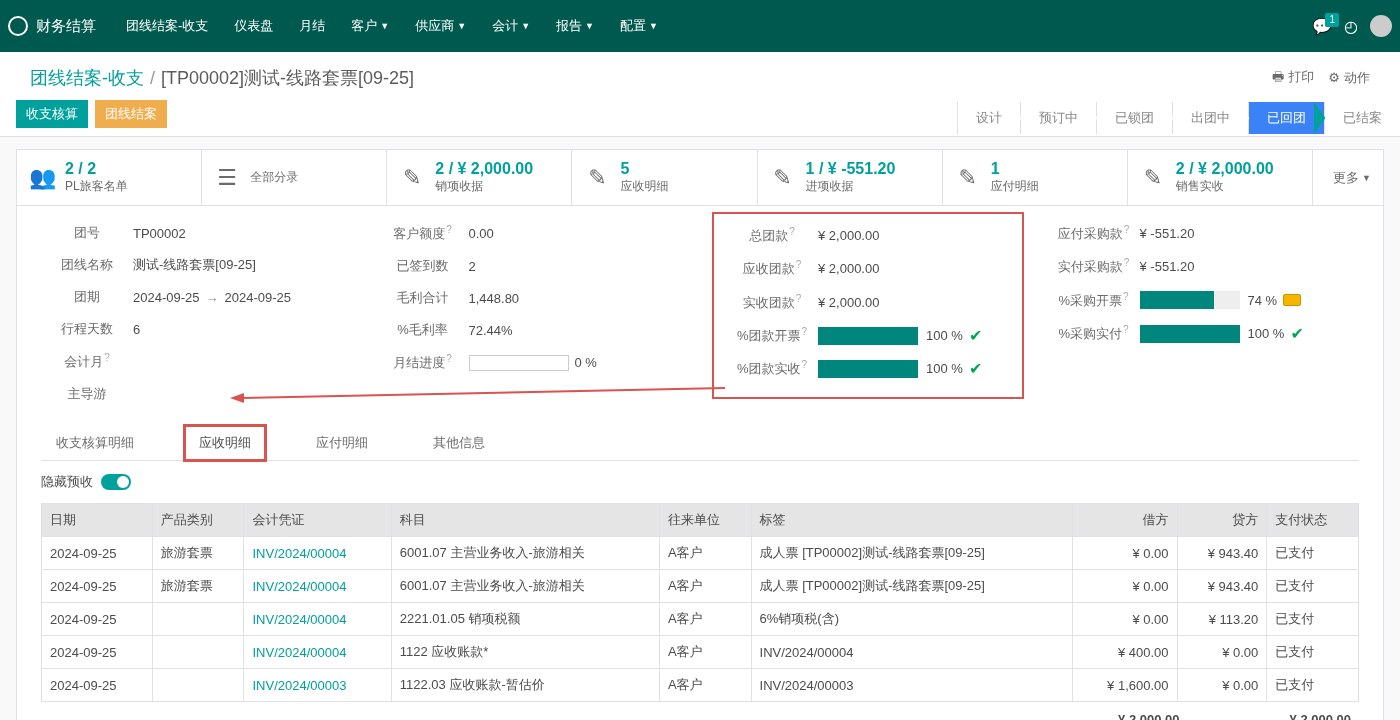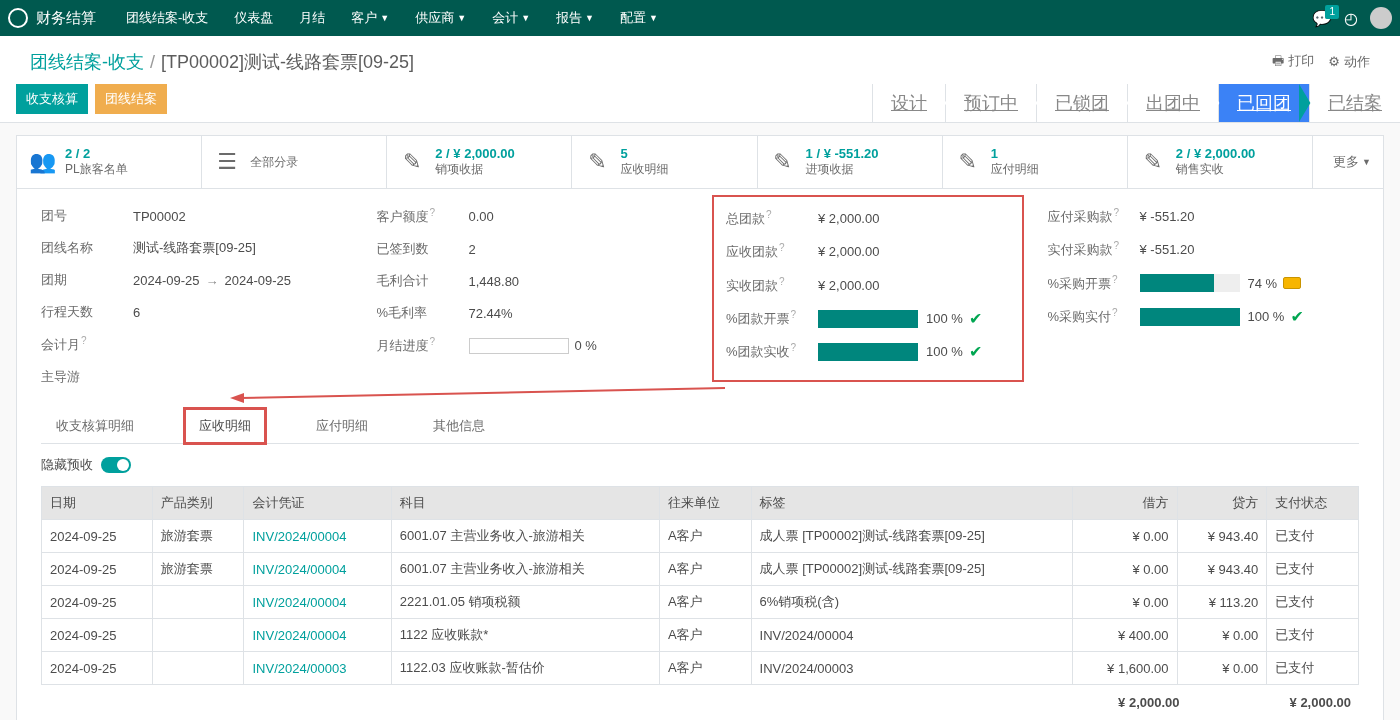--- a/index.html
+++ b/index.html
@@ -1,19 +1,19 @@
 <!DOCTYPE html>
 <html><head>
 <meta charset="utf-8">
 <style>
   * { box-sizing: border-box; margin: 0; padding: 0; }
   body { font-family: "Helvetica Neue", Arial, "Microsoft YaHei", sans-serif; font-size: 13px; color: #4c4c4c; background: #f9f9f9; }
   
   
-  .topnav { background: #00594f; color: #fff; height: 36px; display: flex; align-items: center; padding: 0 8px; }
+  .topnav { background: #00594f; color: #fff; height: 52px; display: flex; align-items: center; padding: 0 8px; }
   .topnav .brand-icon { width: 20px; height: 20px; border: 2px solid #fff; border-radius: 50%; margin-right: 8px; }
   .topnav .brand { font-size: 15px; font-weight: 500; margin-right: 18px; }
   .topnav .menu { display: flex; gap: 2px; flex: 1; }
   .topnav .menu-item { color: #fff; padding: 0 12px; height: 36px; display: flex; align-items: center; cursor: pointer; font-size: 13px; }
   .topnav .menu-item .caret { margin-left: 3px; font-size: 9px; }
   .topnav .right { display: flex; align-items: center; gap: 12px; }
   .topnav .right .icon { color: #fff; font-size: 16px; position: relative; }
   .badge { position: absolute; top: -4px; right: -7px; background: #00a09d; color: #fff; font-size: 10px; padding: 0 4px; border-radius: 2px; line-height: 14px; }
   .avatar { width: 22px; height: 22px; border-radius: 50%; background: #ccc; }
   
@@ -27,36 +27,36 @@
   .header-row .action .i { margin-right: 4px; }
   
   
   .stage-row { background: #fff; display: flex; align-items: stretch; border-bottom: 1px solid #dee2e6; }
   .stage-row .buttons { padding: 0 0 8px 16px; display: flex; gap: 7px; }
   .btn { border: none; padding: 5px 10px; font-size: 13px; cursor: pointer; color: #fff; }
   .btn-teal { background: #00a09d; }
   .btn-orange { background: #f0ad4e; }
   .stage-row .spacer { flex: 1; }
   .stages { display: flex; align-items: center; }
-  .stage { position: relative; padding: 7px 18px; color: #888; font-size: 18px; background: #fff; border-left: 1px solid #dee2e6; text-decoration: underline; }
+  .stage { position: relative; padding: 7px 18px; color: #888; font-size: 13px; background: #fff; border-left: 1px solid #dee2e6; }
   .stage::after { content: ""; position: absolute; right: -9px; top: 0; bottom: 0; width: 18px; background: #fff; clip-path: polygon(0 0, 60% 50%, 0 100%); border-right: 1px solid #dee2e6; z-index: 1; }
   .stage.active { background: #3b82f6; color: #fff; }
   .stage.active::after { background: #00a09d; }
   
   
   .stat-row { background: #fff; margin: 12px 16px 0 16px; border: 1px solid #dee2e6; display: flex; }
   .stat { flex: 1; display: flex; align-items: center; padding: 10px 12px; border-right: 1px solid #dee2e6; cursor: pointer; }
   .stat:last-child { border-right: none; }
   .stat .i { font-size: 22px; color: #6b6b6b; margin-right: 10px; width: 26px; text-align: center; }
-  .stat .top { font-size: 13px; font-weight: bold; color: #00a09d; }
+  .stat .top { font-size: 16px; font-weight: bold; color: #00a09d; }
   .stat .bot { font-size: 12px; color: #6b6b6b; }
   .stat.more { justify-content: flex-end; color: #6b6b6b; flex: 0 0 70px; }
   
   
-  .form-area { background: #fff; margin: 0 16px; border-left: 1px solid #dee2e6; border-right: 1px solid #dee2e6; padding: 18px 24px 8px 24px; display: flex; gap: 24px; }
+  .form-area { background: #fff; margin: 0 16px; border-left: 1px solid #dee2e6; border-right: 1px solid #dee2e6; padding: 18px 24px 8px 24px; display: flex; gap: 24px; text-align: center; }
   .form-col { flex: 1; }
   .form-row { display: flex; align-items: center; margin-bottom: 14px; font-size: 13px; }
   .form-row .lab { width: 92px; color: #6b6b6b; font-weight: 500; }
   .form-row .val { color: #4c4c4c; }
   .form-row .link { color: #00a09d; }
   .form-row .q { color: #aaa; font-size: 10px; vertical-align: super; margin-left: 1px; }
   .form-row .bar { display: inline-block; width: 100px; height: 18px; background: #00867d; vertical-align: middle; margin-right: 8px; }
   .form-row .bar74 { background: linear-gradient(to right, #00867d 74%, #eee 74%); }
   .form-row .pct { margin-right: 6px; }
   .form-row .check { color: #00a651; font-size: 16px; }

